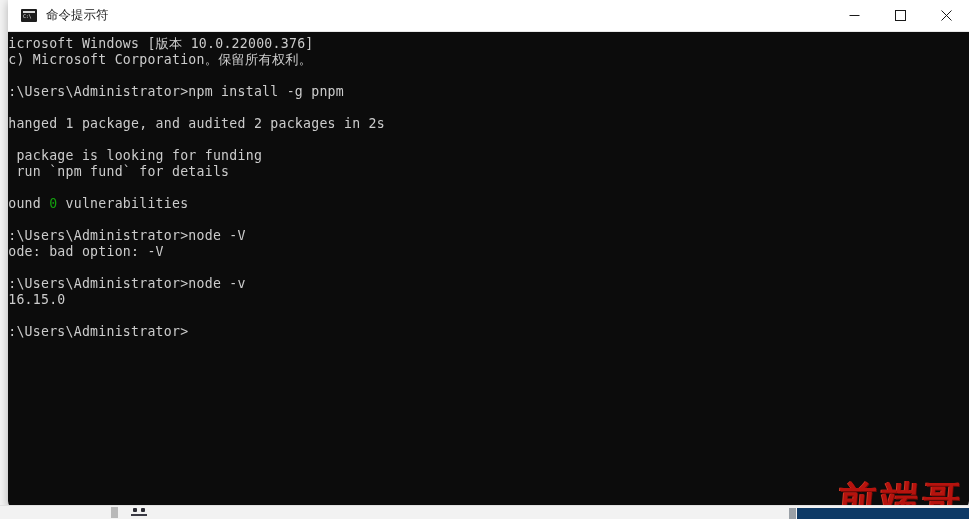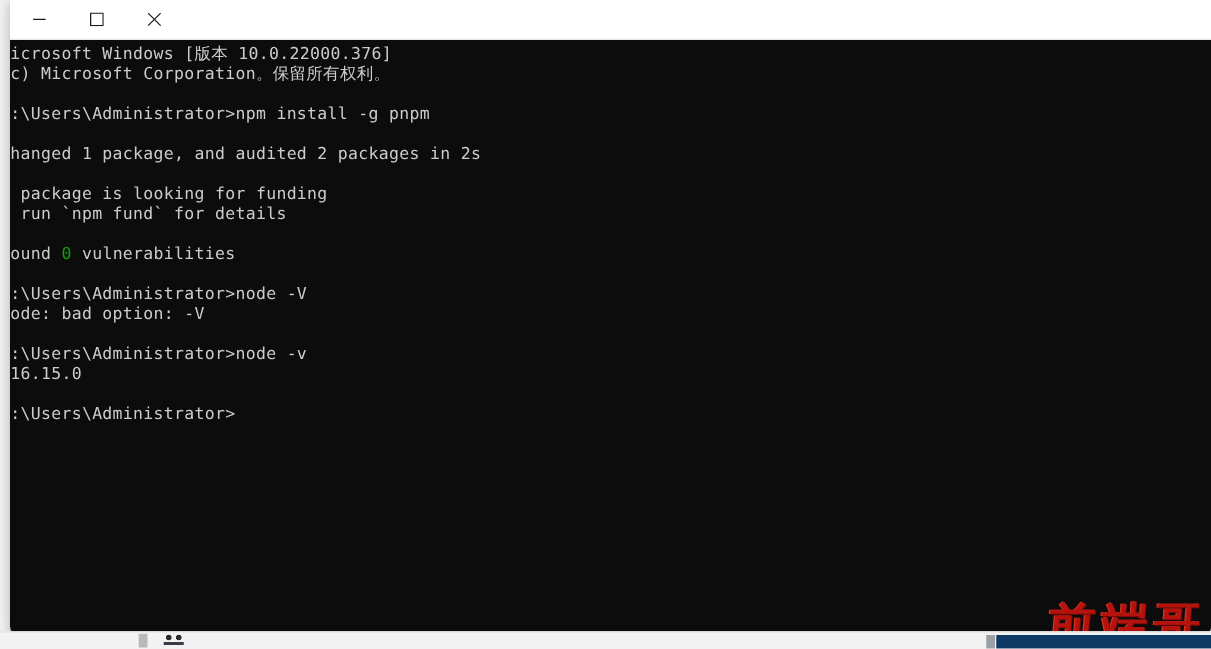--- a/index.html
+++ b/index.html
@@ -180,20 +180,24 @@
   }
 </style>
 </head>
 <body>
 
 <div id="desktop"></div>
 
 <div id="console-window">
 
   <div id="titlebar">
+    <div id="titlebar-left">
+      <div id="cmd-icon"></div>
+      <div id="window-title">命令提示符</div>
+    </div>
 
     <div class="winctl" id="btn-min">
       <svg width="11" height="11" viewBox="0 0 11 11">
         <line x1="0.5" y1="5.5" x2="10.5" y2="5.5" stroke="#1a1a1a" stroke-width="1"></line>
       </svg>
     </div>
     <div class="winctl" id="btn-max">
       <svg width="11" height="11" viewBox="0 0 11 11">
         <rect x="0.5" y="0.5" width="10" height="10" fill="none" stroke="#1a1a1a" stroke-width="1"></rect>
       </svg>

